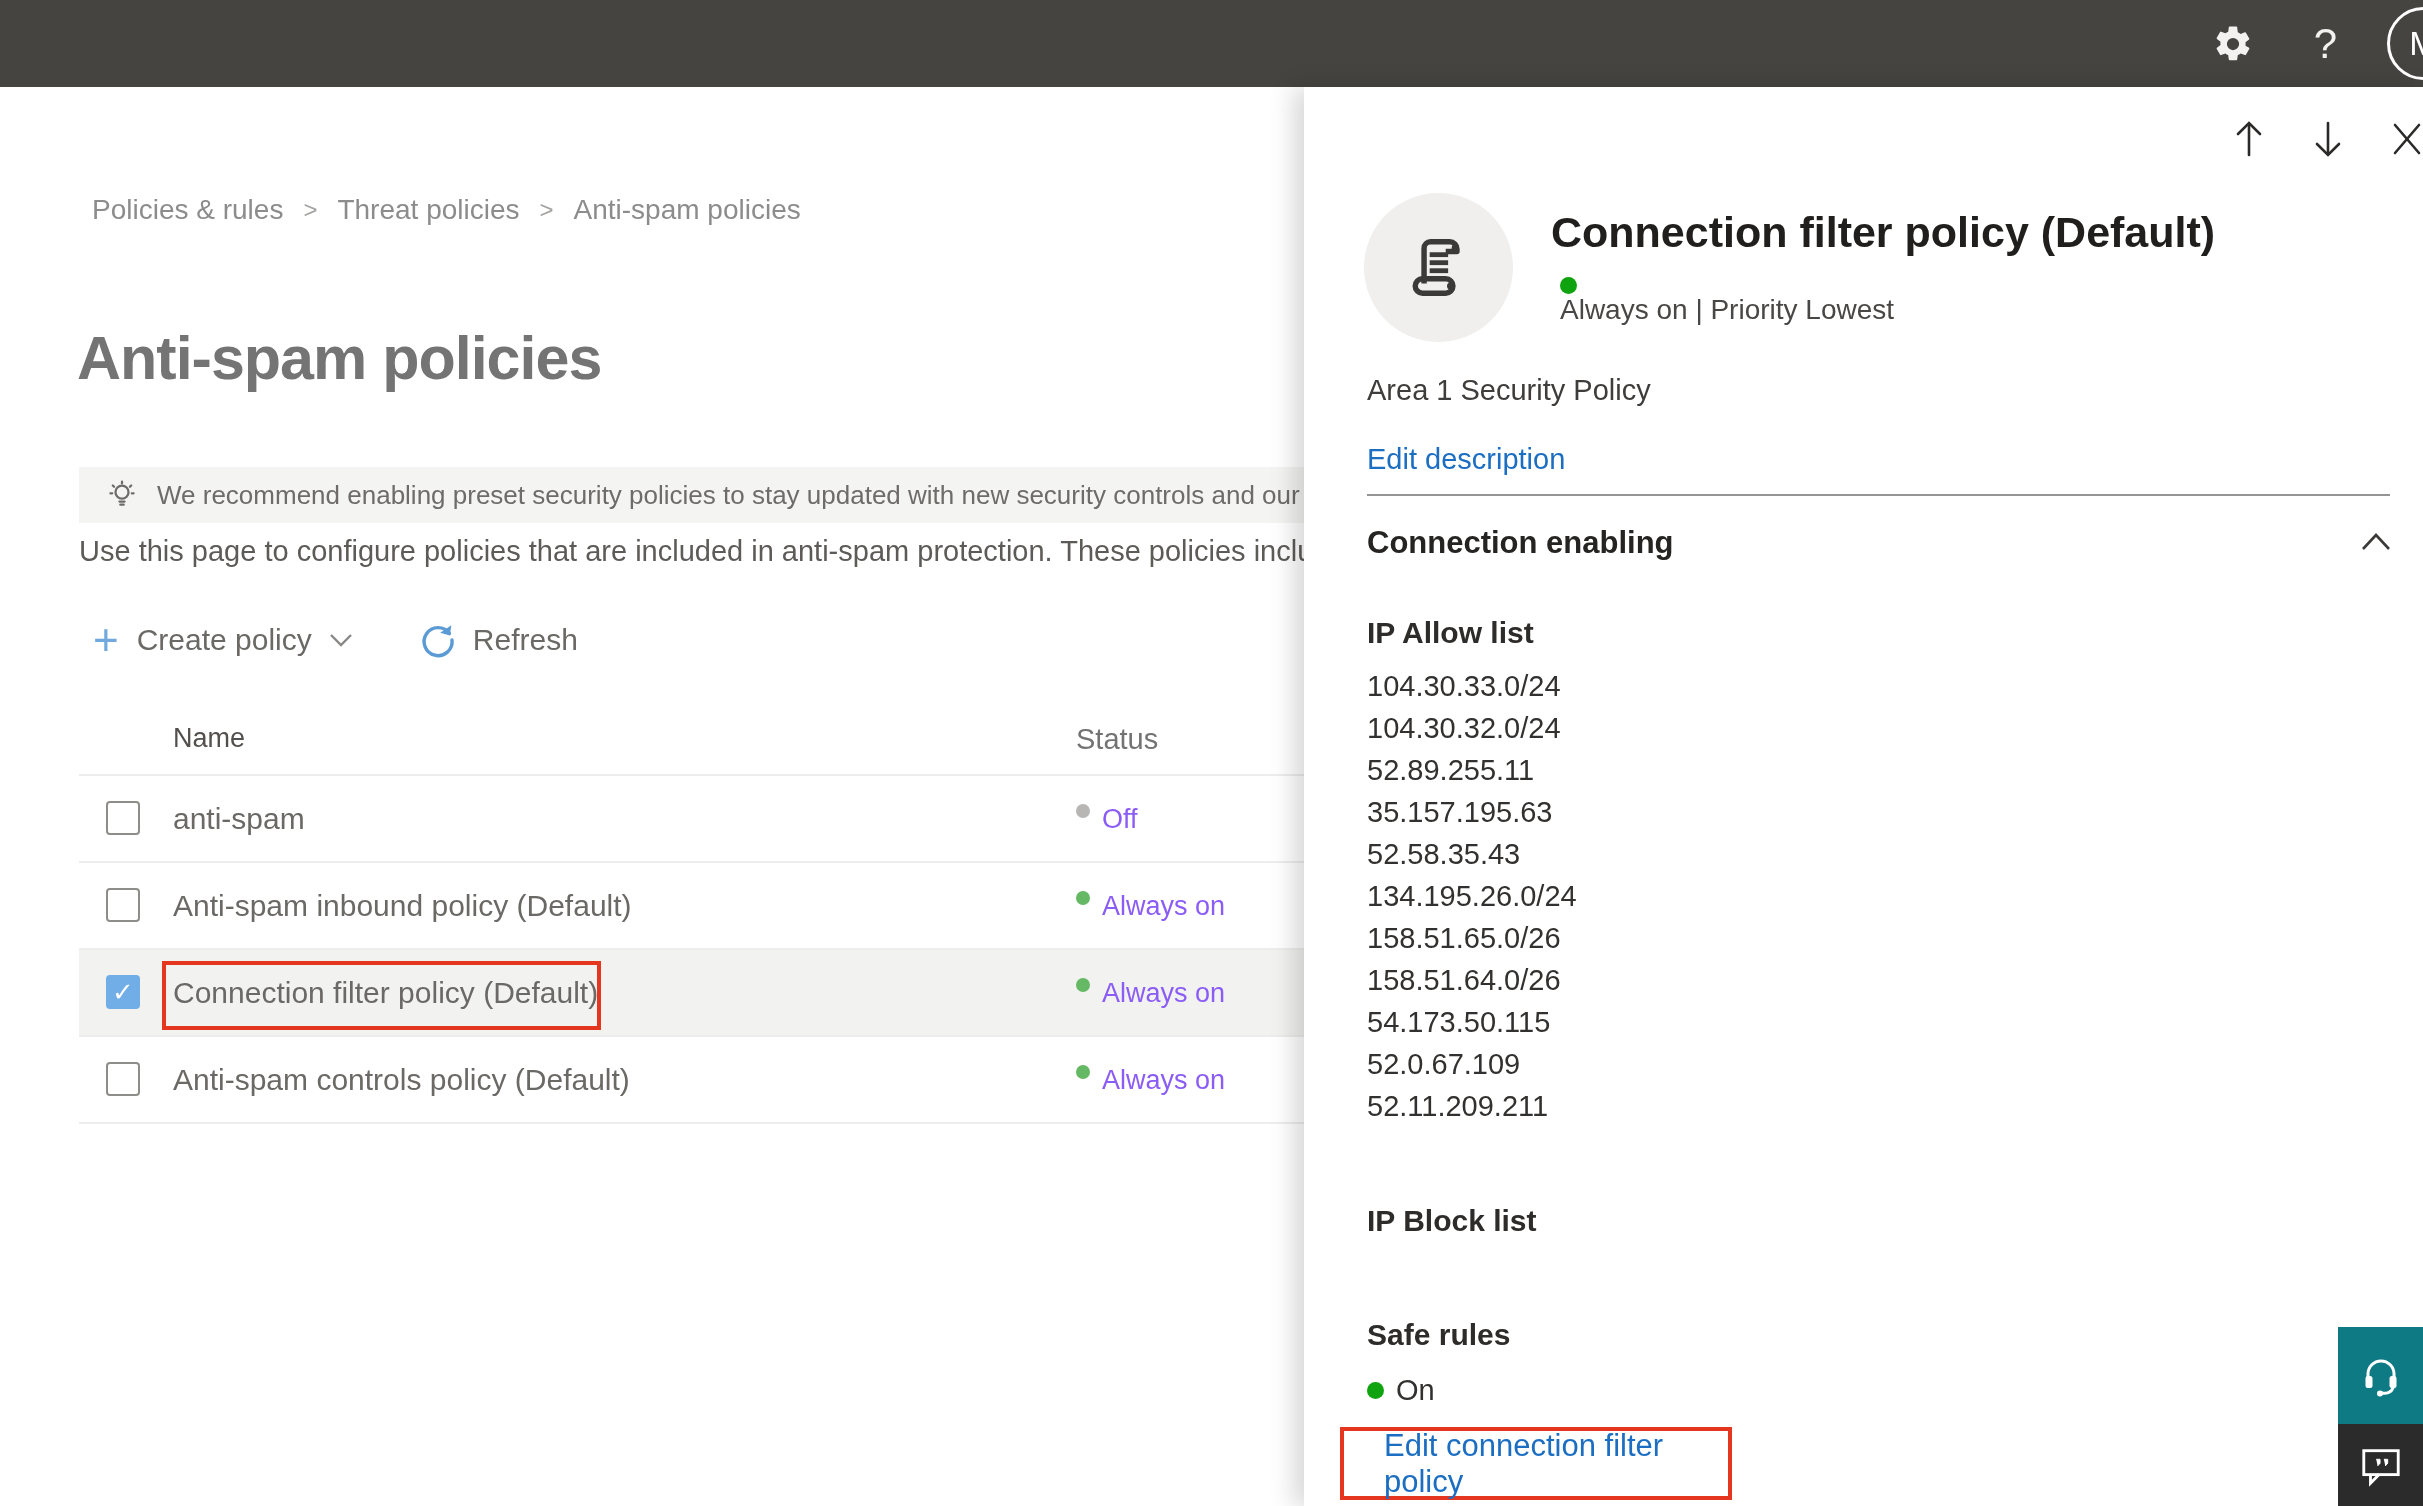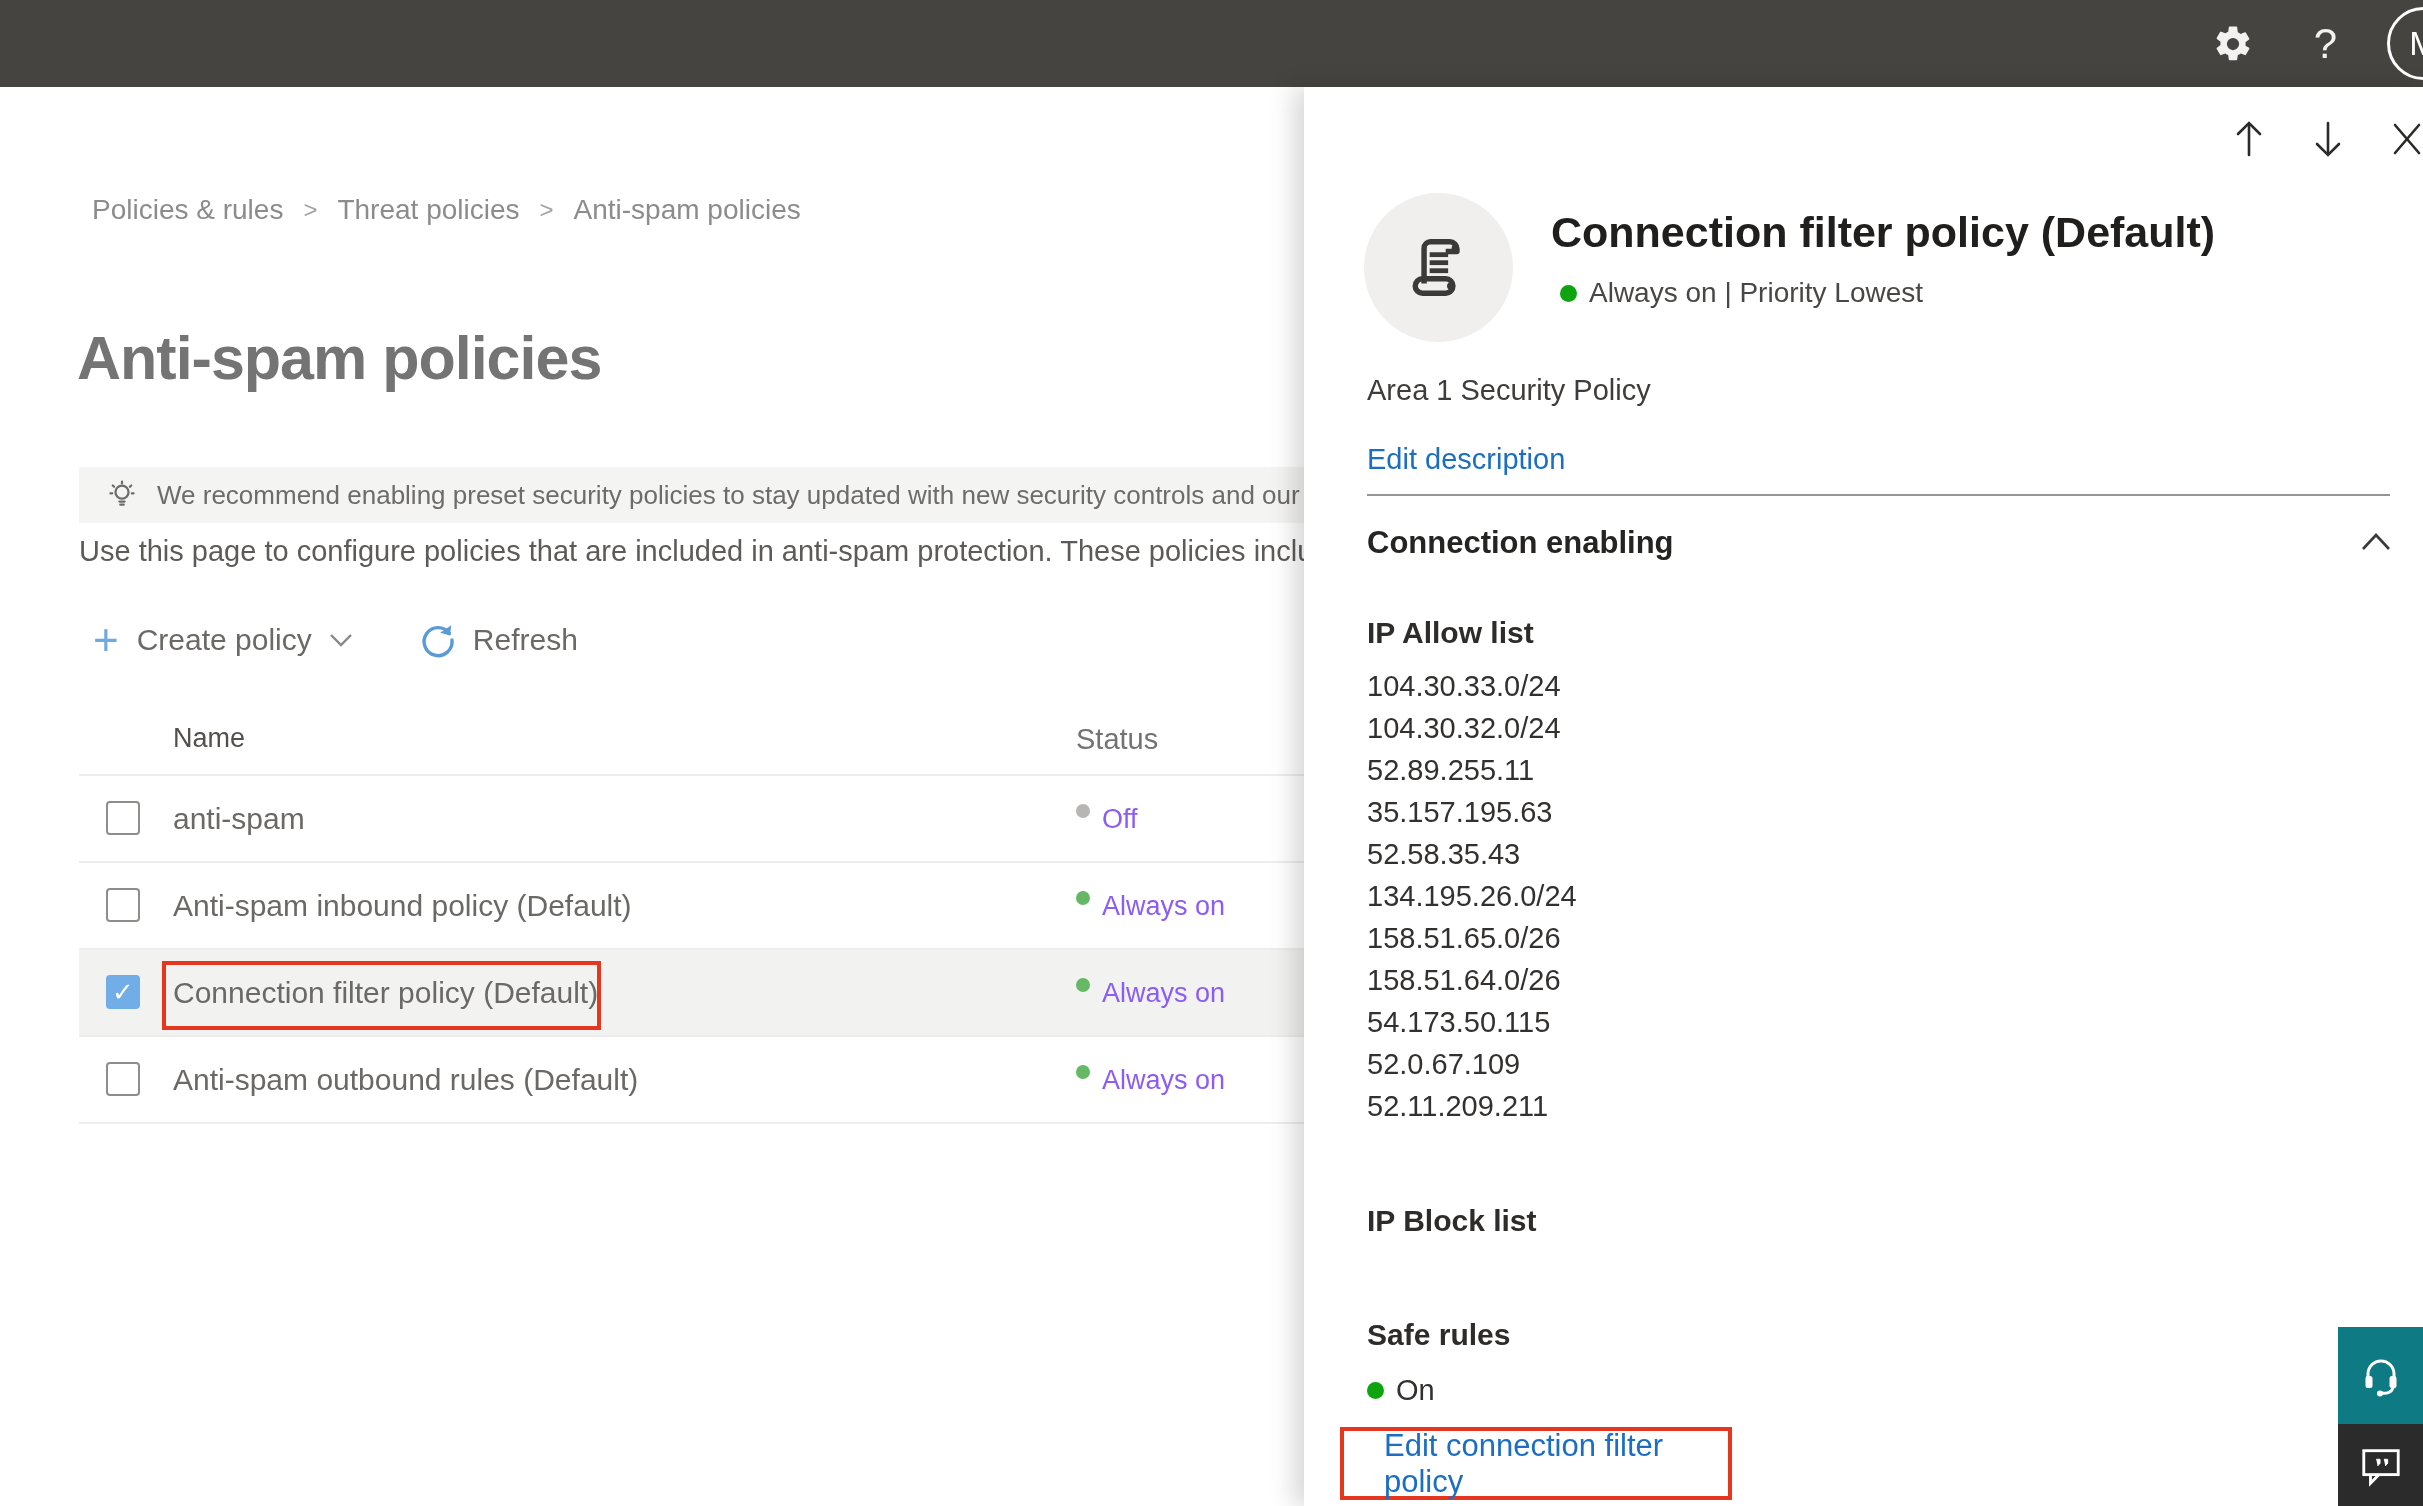--- a/index.html
+++ b/index.html
@@ -61,21 +61,21 @@
   .panel{position:absolute;left:1304px;top:87px;width:1120px;height:1420px;background:#fff;
          box-shadow:-10px 0 24px rgba(0,0,0,.16);}
   .panel .nav-icons{position:absolute;top:32px;right:0;left:0;height:40px;}
   .pnav{position:absolute;cursor:pointer;}
   .pnav.up{left:928px;top:0;}
   .pnav.down{left:1007px;top:0;}
   .pnav.close{left:1087px;top:2px;}
   .picircle{position:absolute;left:60px;top:106px;width:149px;height:149px;border-radius:50%;
             background:#f0efee;display:flex;align-items:center;justify-content:center;}
   .ptitle{position:absolute;left:247px;top:121px;font-size:43px;font-weight:700;color:#201f1e;}
-  .pstatus{position:absolute;left:256px;top:190px;font-size:28px;color:#494745;display:flex;align-items:center;}
+  .pstatus{position:absolute;left:256px;top:190px;font-size:28px;color:#494745;display:flex;flex-direction:column;}
   .pstatus .dot{width:17px;height:17px;}
   .parea{position:absolute;left:63px;top:287px;font-size:29px;color:#3f3d3b;}
   .plink{font-size:29px;color:#1b6ec2;cursor:pointer;}
   .pedit-desc{position:absolute;left:63px;top:356px;}
   .pdivider{position:absolute;left:63px;top:407px;width:1023px;border-top:2px solid #979593;}
   .psection{position:absolute;left:63px;top:438px;font-size:31px;font-weight:700;color:#252423;}
   .pchevron{position:absolute;left:1055px;top:444px;cursor:pointer;}
   .piptitle{position:absolute;left:63px;top:529px;font-size:30px;font-weight:700;color:#2e2c2a;}
   .piplist{position:absolute;left:63px;top:578px;font-size:29px;color:#33312f;line-height:42px;}
   .pblock{position:absolute;left:63px;top:1117px;font-size:30px;font-weight:700;color:#2e2c2a;}
@@ -176,21 +176,21 @@
       <span class="cb checked"></span>
       <span class="red-outline"></span>
       <span class="rname">Connection filter policy (Default)</span>
       <span class="rstatus">
           <i class="dot green"></i>
           <span>Always on</span>
         </span>
     </div>
     <div class="row">
       <span class="cb"></span>
-      <span class="rname">Anti-spam outbound rules (Default)</span>
+      <span class="rname">Anti-spam controls policy (Default)</span>
       <span class="rstatus">
           <i class="dot green"></i>
           <span>Always on</span>
         </span>
     </div>
   </div>
 
   <div class="panel">
     <div class="nav-icons">
       <svg class="pnav up" width="34" height="40" viewBox="0 0 34 40">

